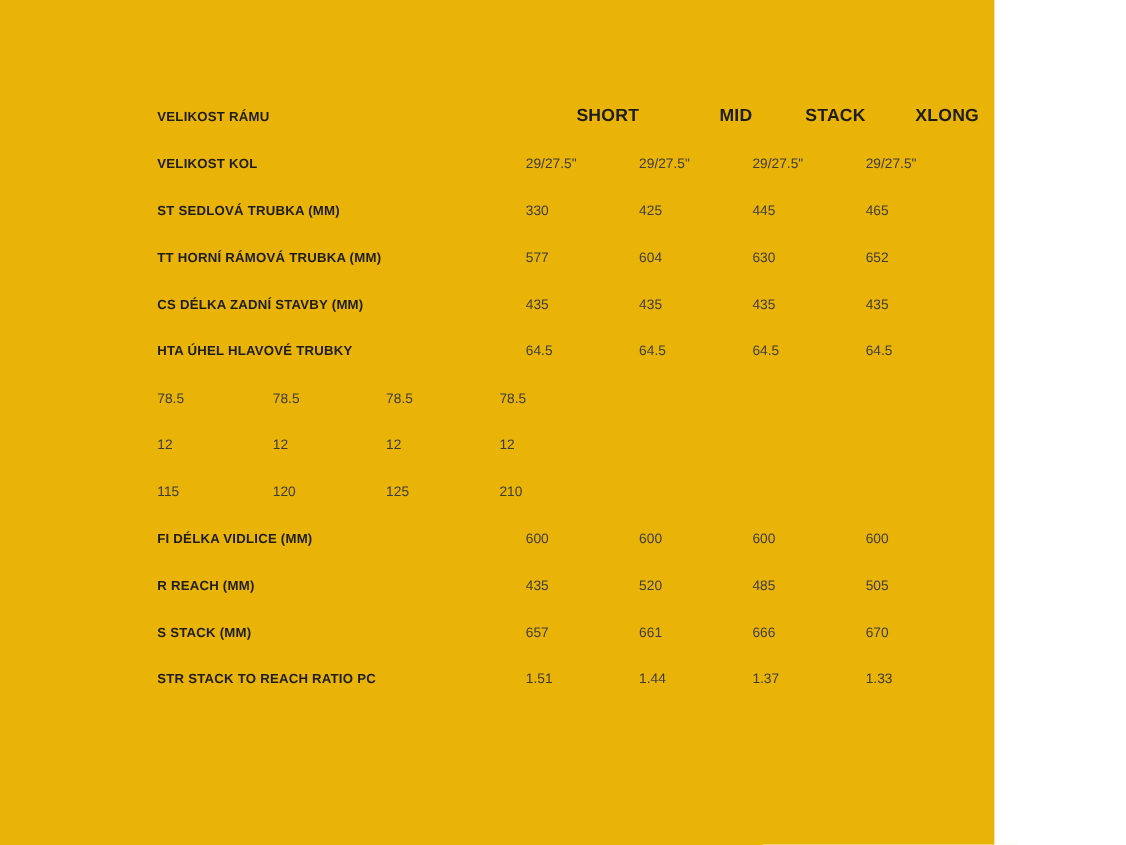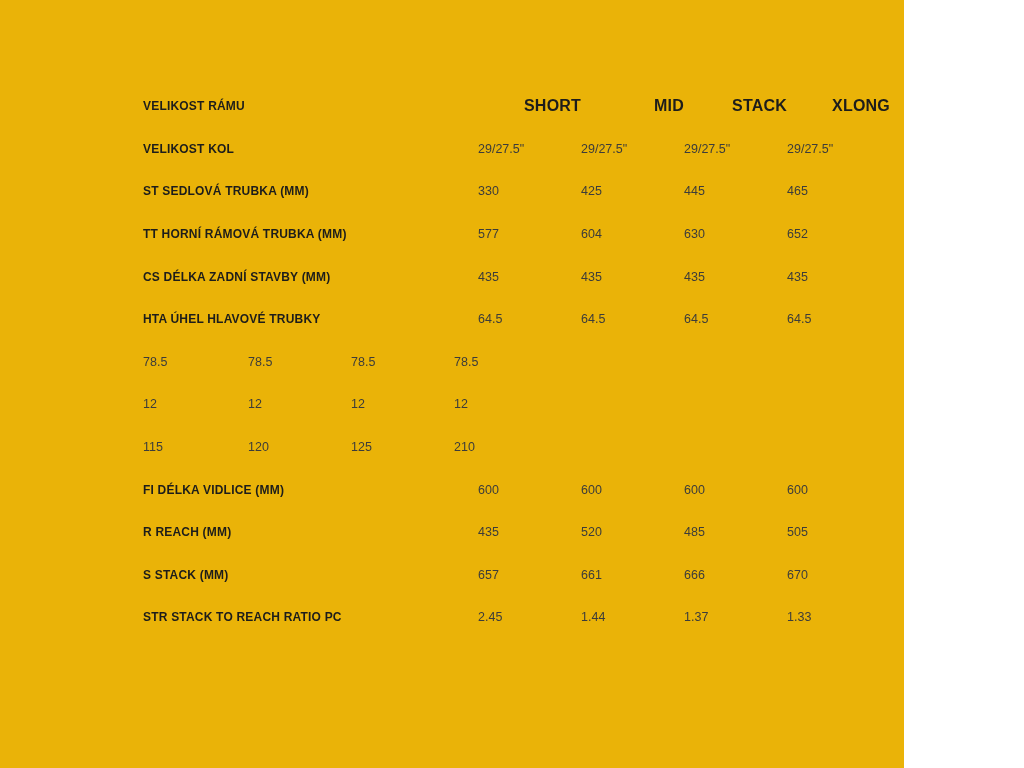--- a/index.html
+++ b/index.html
@@ -138,19 +138,19 @@
       </div>
       <div class="geo-row">
         <div class="cell-label">S STACK (MM)</div>
         <div class="cell-value">657</div>
         <div class="cell-value">661</div>
         <div class="cell-value">666</div>
         <div class="cell-value">670</div>
       </div>
       <div class="geo-row">
         <div class="cell-label">STR STACK TO REACH RATIO PC</div>
-        <div class="cell-value">2.45</div>
+        <div class="cell-value">1.51</div>
         <div class="cell-value">1.44</div>
         <div class="cell-value">1.37</div>
         <div class="cell-value">1.33</div>
       </div>
     </div>
 </div>
 
 </body></html>

